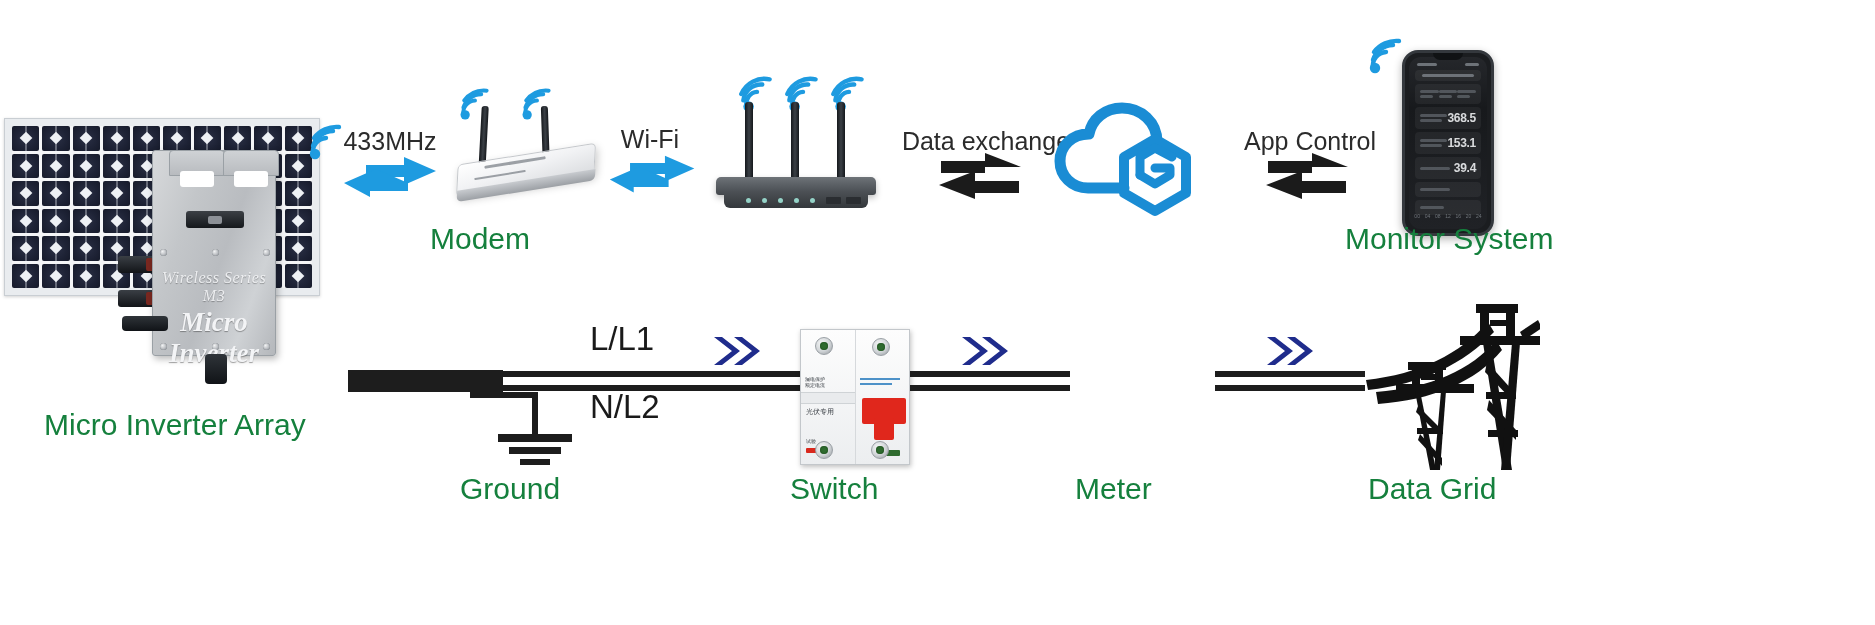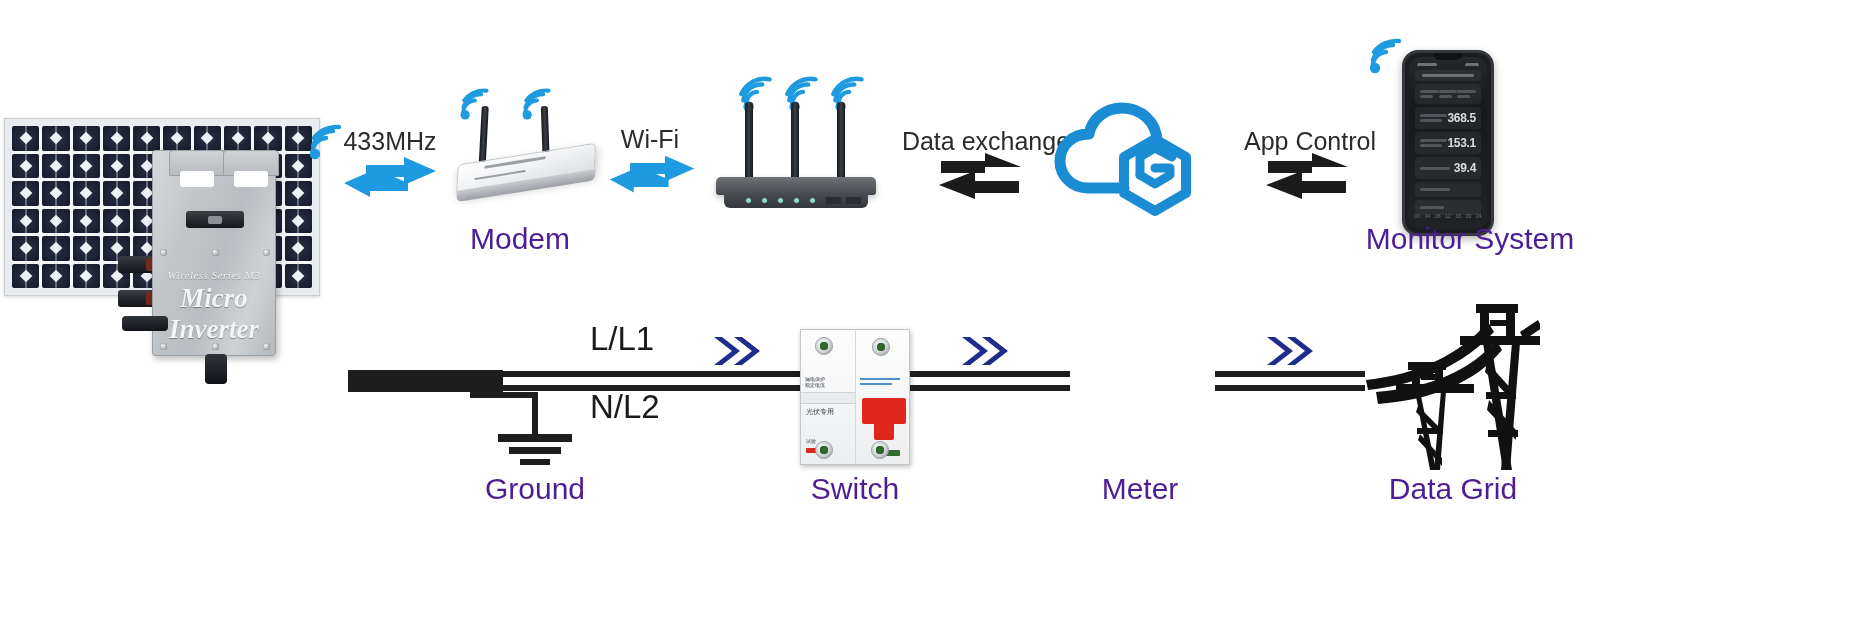--- a/index.html
+++ b/index.html
@@ -9,24 +9,23 @@
     font-family: "Liberation Sans", sans-serif;
     overflow: hidden;
   }
   #stage { position: relative; width: 1875px; height: 625px; background:#fff; }
 
   .abs { position: absolute; }
 
   .caption {
     position: absolute;
     font-family: "Liberation Sans", sans-serif;
-    color: #4c1d95;
+    color: #15803d;
     font-size: 30px;
     white-space: nowrap;
-    text-align: center;
   }
   .link-label {
     position: absolute;
     font-family: "Liberation Sans", sans-serif;
     color: #2b2b2b;
     font-size: 25px;
     white-space: nowrap;
     text-align: center;
   }
   .wire-label {
@@ -100,21 +99,21 @@
   .inv-screw {
     position:absolute; width:7px; height:7px; border-radius:50%;
     background: radial-gradient(circle at 35% 35%, #f2f3f4, #8d9298);
     box-shadow: inset 0 0 1px #5f656b;
   }
   .inv-brand {
     position:absolute; left:0; right:0; text-align:center;
     color: #f3f4f6; text-shadow: 0 1px 1px rgba(0,0,0,.35);
     font-family:"Liberation Serif", serif;
   }
-  .inv-brand .sub { font-size: 11px; letter-spacing: .5px; opacity:.88; font-style: italic; }
+  .inv-brand .sub { font-size: 16px; letter-spacing: .5px; opacity:.88; font-style: italic; }
   .inv-brand .main { font-size: 27px; font-style: italic; font-weight: 600; margin-top:2px; }
 
   .mc4 {
     position:absolute;
     background: linear-gradient(180deg,#3a3f45,#121418);
     border-radius: 3px;
   }
   .mc4-red { position:absolute; background:#7a2820; border-radius:2px; }
   .conduit {
     position:absolute;
@@ -378,20 +377,21 @@
         <g fill="none" stroke="#1E9BE0" stroke-width="4.4" stroke-linecap="round">
           <path d="M7 30 A14 14 0 0 1 20 14"></path>
           <path d="M7 22 A21 21 0 0 1 27 7"></path>
           <path d="M8 14 A28 28 0 0 1 33 3"></path>
         </g>
         <circle cx="9" cy="30" r="5.2" fill="#1E9BE0"></circle>
       </svg>
     </div>
   </div>
 
+  <div class="caption" style="left:44px; top:408px; width:250px;">Micro Inverter Array</div>
 
   <div class="link-label" style="left:340px; top:127px; width:100px;">433MHz</div>
   <div class="dbl-arrow" style="left:342px; top:155px;">
     <svg width="98" height="46" viewBox="0 0 98 46" aria-hidden="true">
       <path d="M62 2 L94 16 L62 30 L62 22 L24 22 L24 10 L62 10 Z" fill="#1E9BE0"></path>
       <path d="M36 16 L68 30 L68 38 L30 38 L30 44 L4 30 Z" fill="#1E9BE0" transform="translate(-2,-2)"></path>
     </svg>
   </div>
 
   <div class="abs" style="left:440.0px; top:88px; width:180px; height:130px;">

